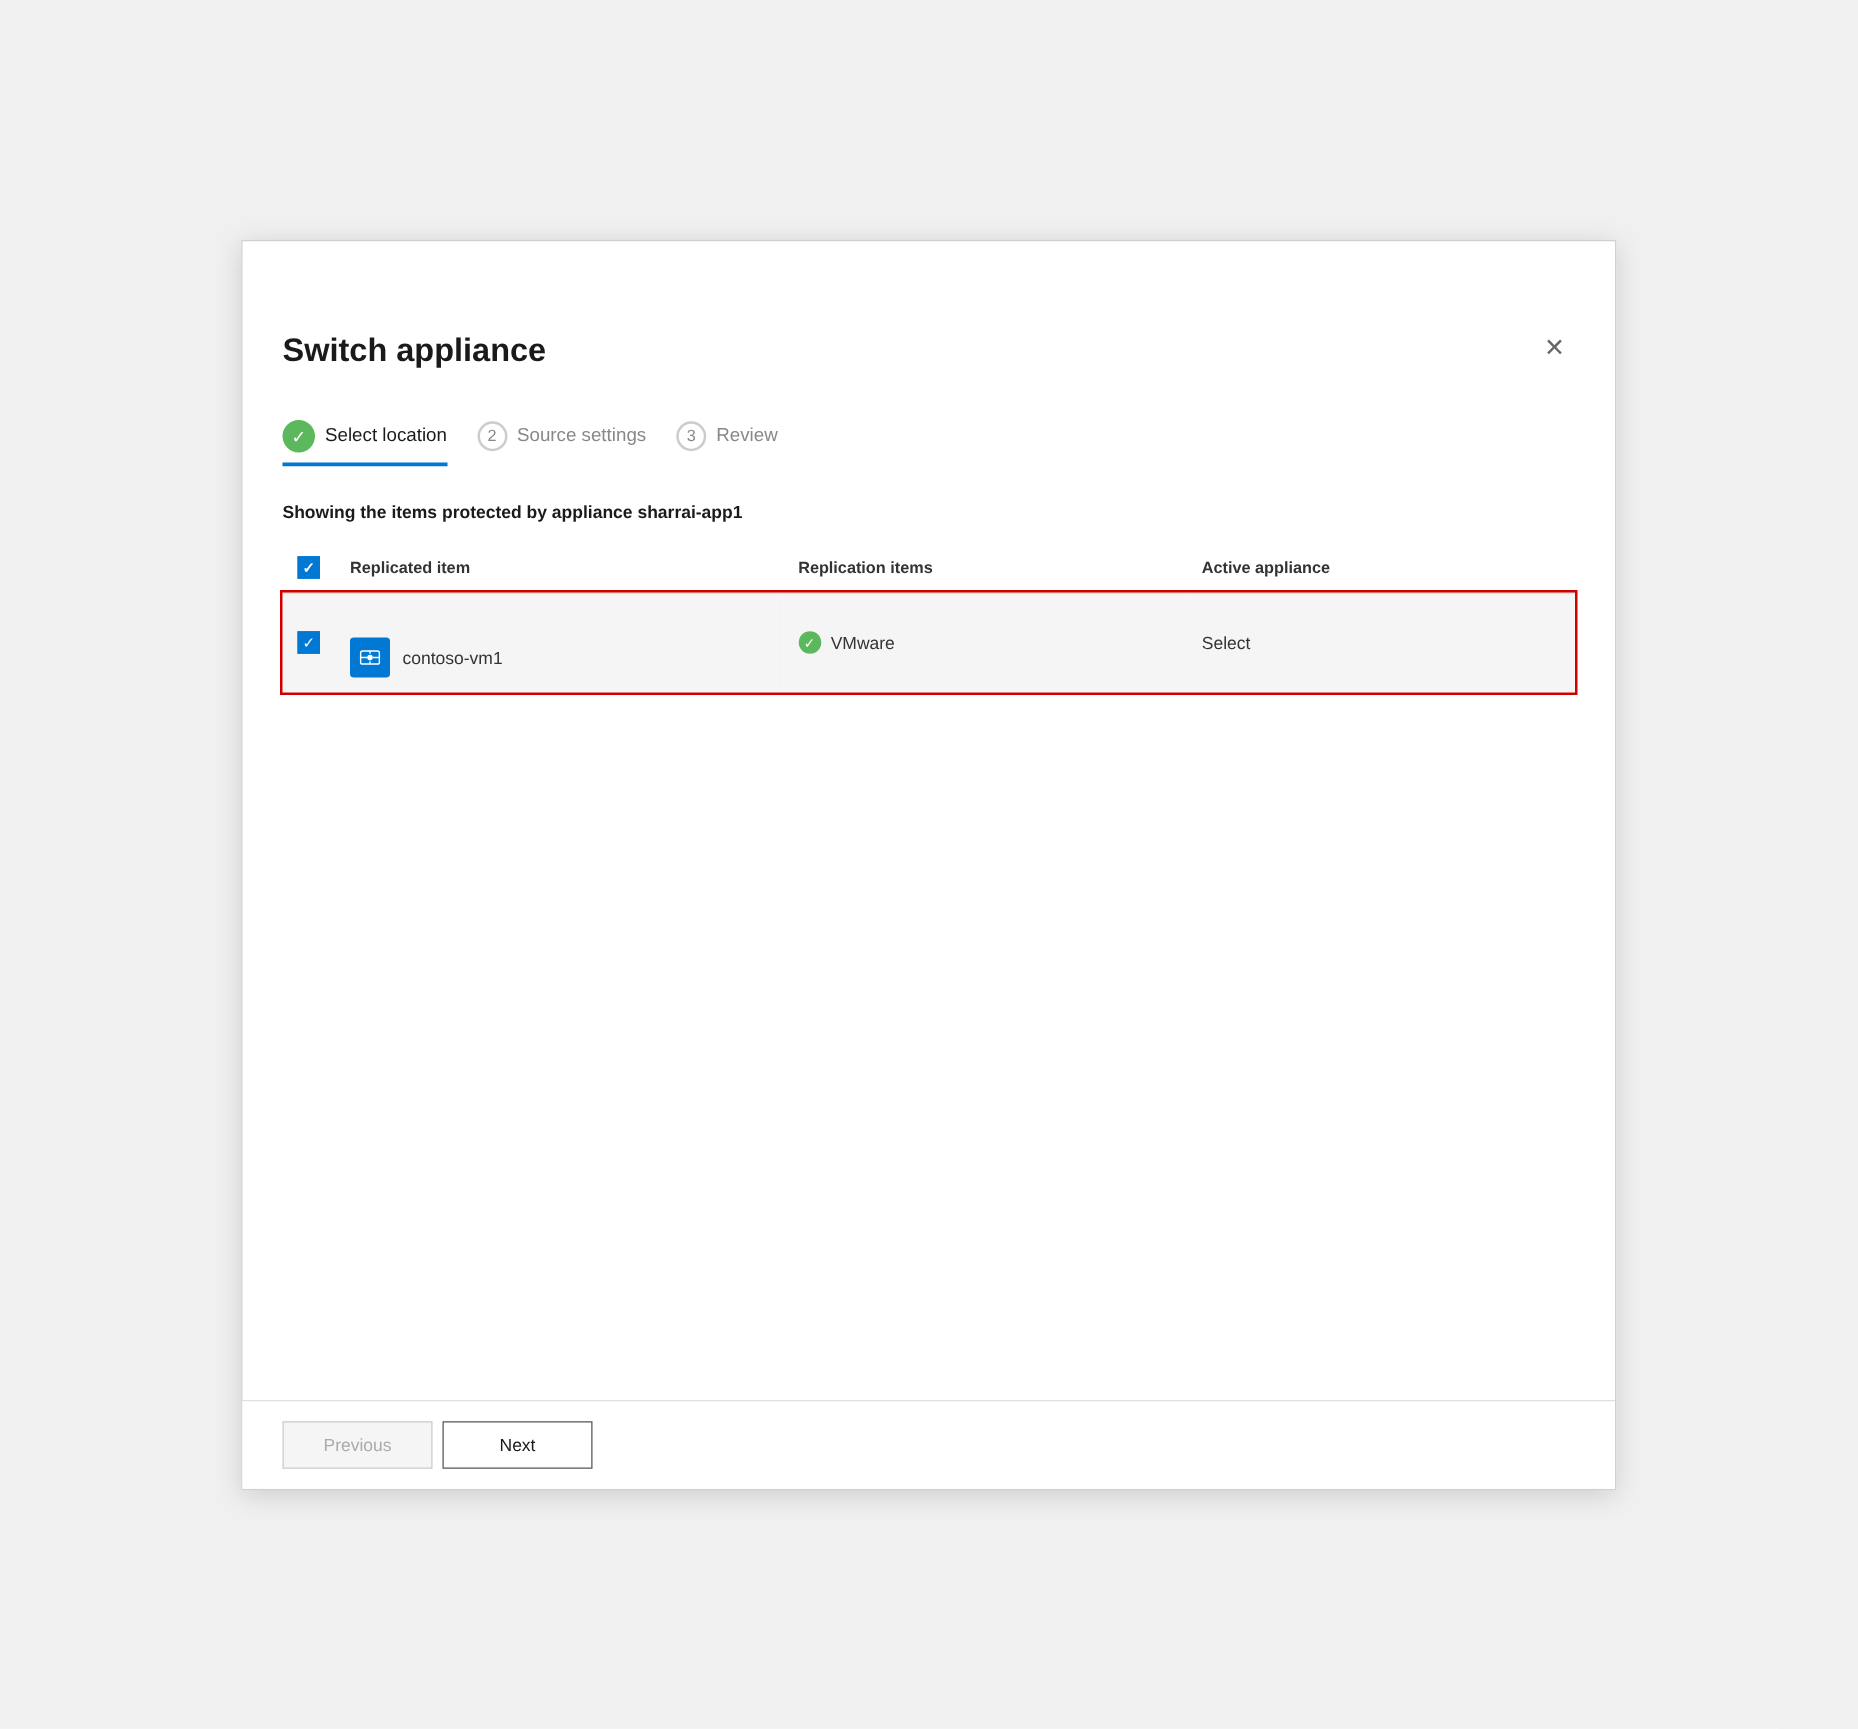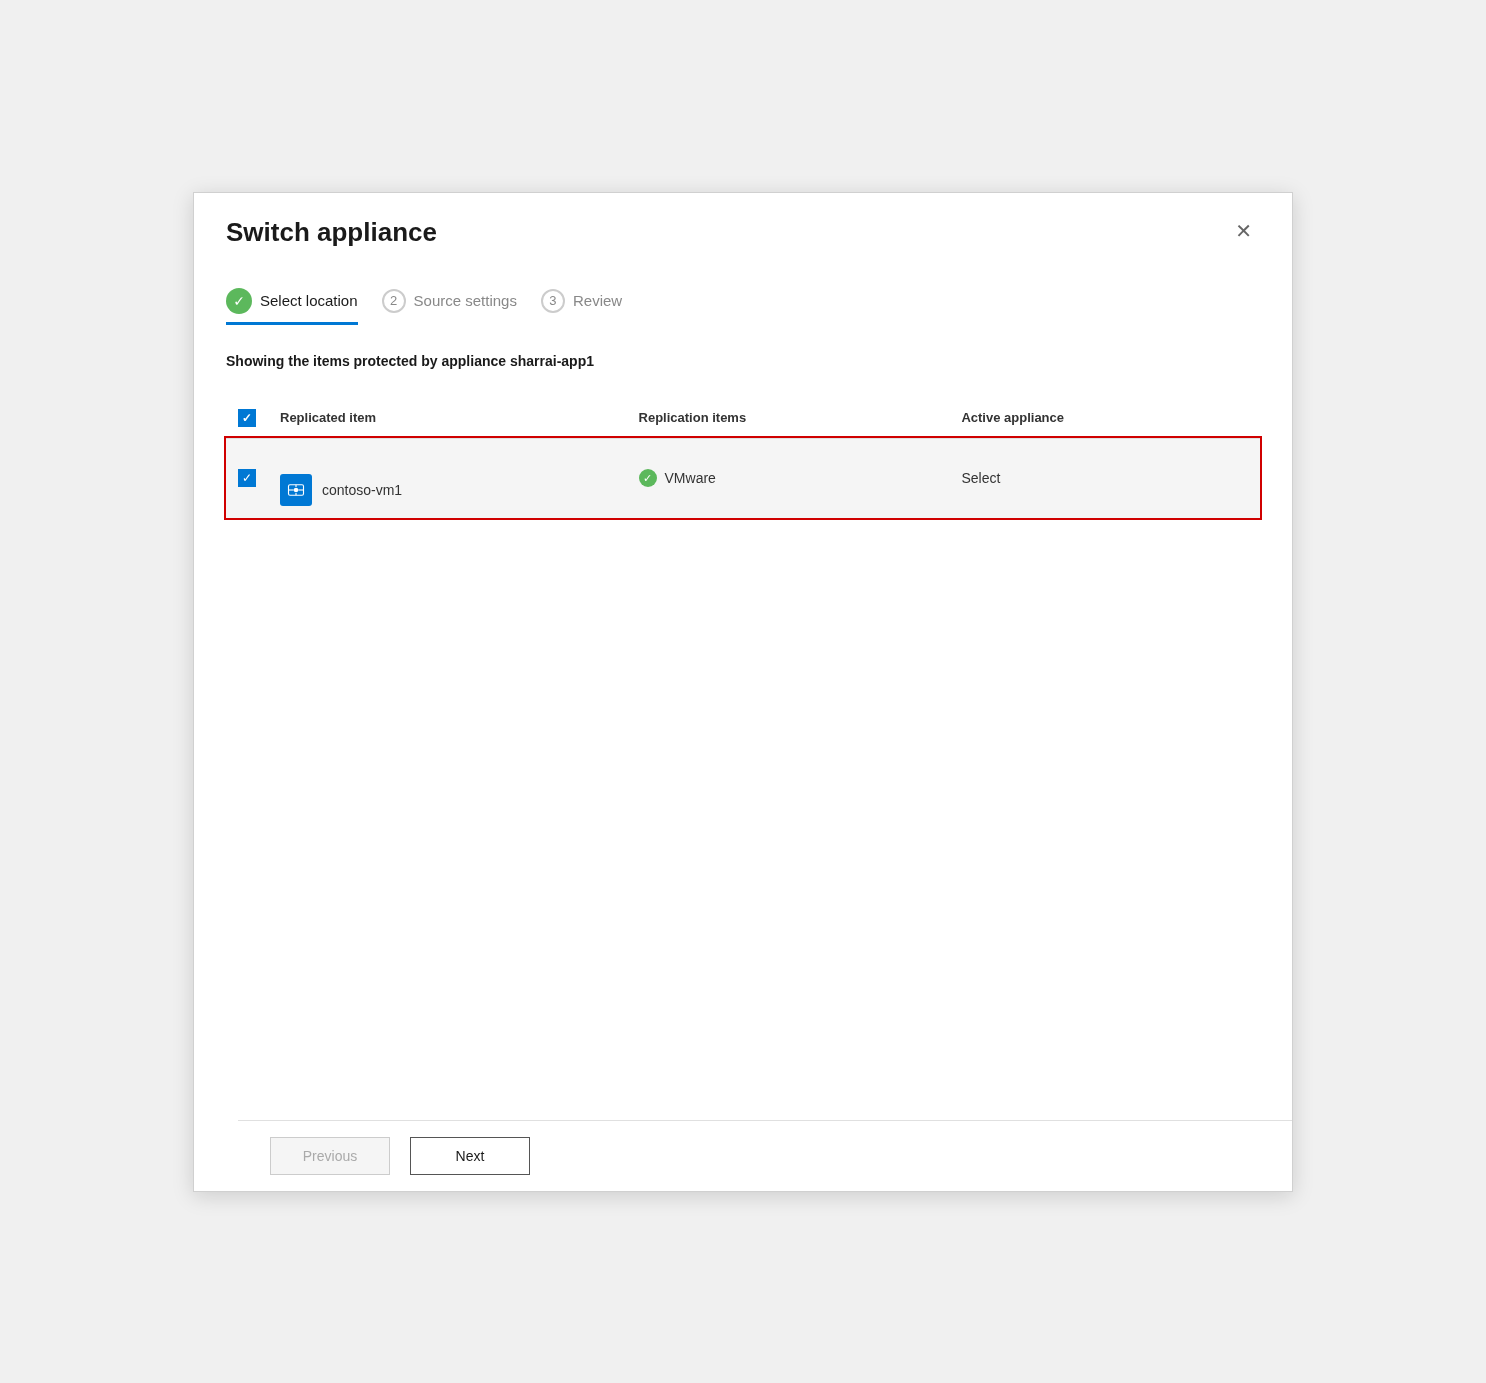--- a/index.html
+++ b/index.html
@@ -29,20 +29,21 @@
       flex-direction: column;
       position: relative;
     }
 
     .dialog-header {
       padding: 24px 32px 16px 32px;
       border-bottom: none;
       display: flex;
       justify-content: space-between;
       align-items: flex-start;
+      margin-top: 48px;
     }
 
     .dialog-title {
       font-size: 26px;
       font-weight: 600;
       color: #1a1a1a;
     }
 
     .close-btn {
       background: none;
@@ -105,21 +106,21 @@
       align-items: center;
       justify-content: center;
       color: #fff;
       font-size: 14px;
     }
 
     .subtitle {
       font-size: 14px;
       font-weight: 700;
       color: #1a1a1a;
-      margin-bottom: 30px;
+      margin-bottom: 18px;
     }
 
     
     .machine-table {
       width: 100%;
       border-collapse: collapse;
     }
 
     .machine-table thead tr {
       border-bottom: 2px solid #e0e0e0;
@@ -211,23 +212,22 @@
       color: #fff;
       font-size: 11px;
     }
 
     
     .dialog-footer {
       padding: 16px 32px;
       border-top: 1px solid #e0e0e0;
       display: flex;
       align-items: flex-start;
-      gap: 20px;
+      gap: 8px;
       background: #fff;
-      margin-left: 44px;
     }
 
     .btn-prev {
       background: #f5f5f5;
       color: #aaa;
       border: 1px solid #ccc;
       padding: 10px 24px;
       font-size: 14px;
       cursor: default;
       min-width: 120px;

